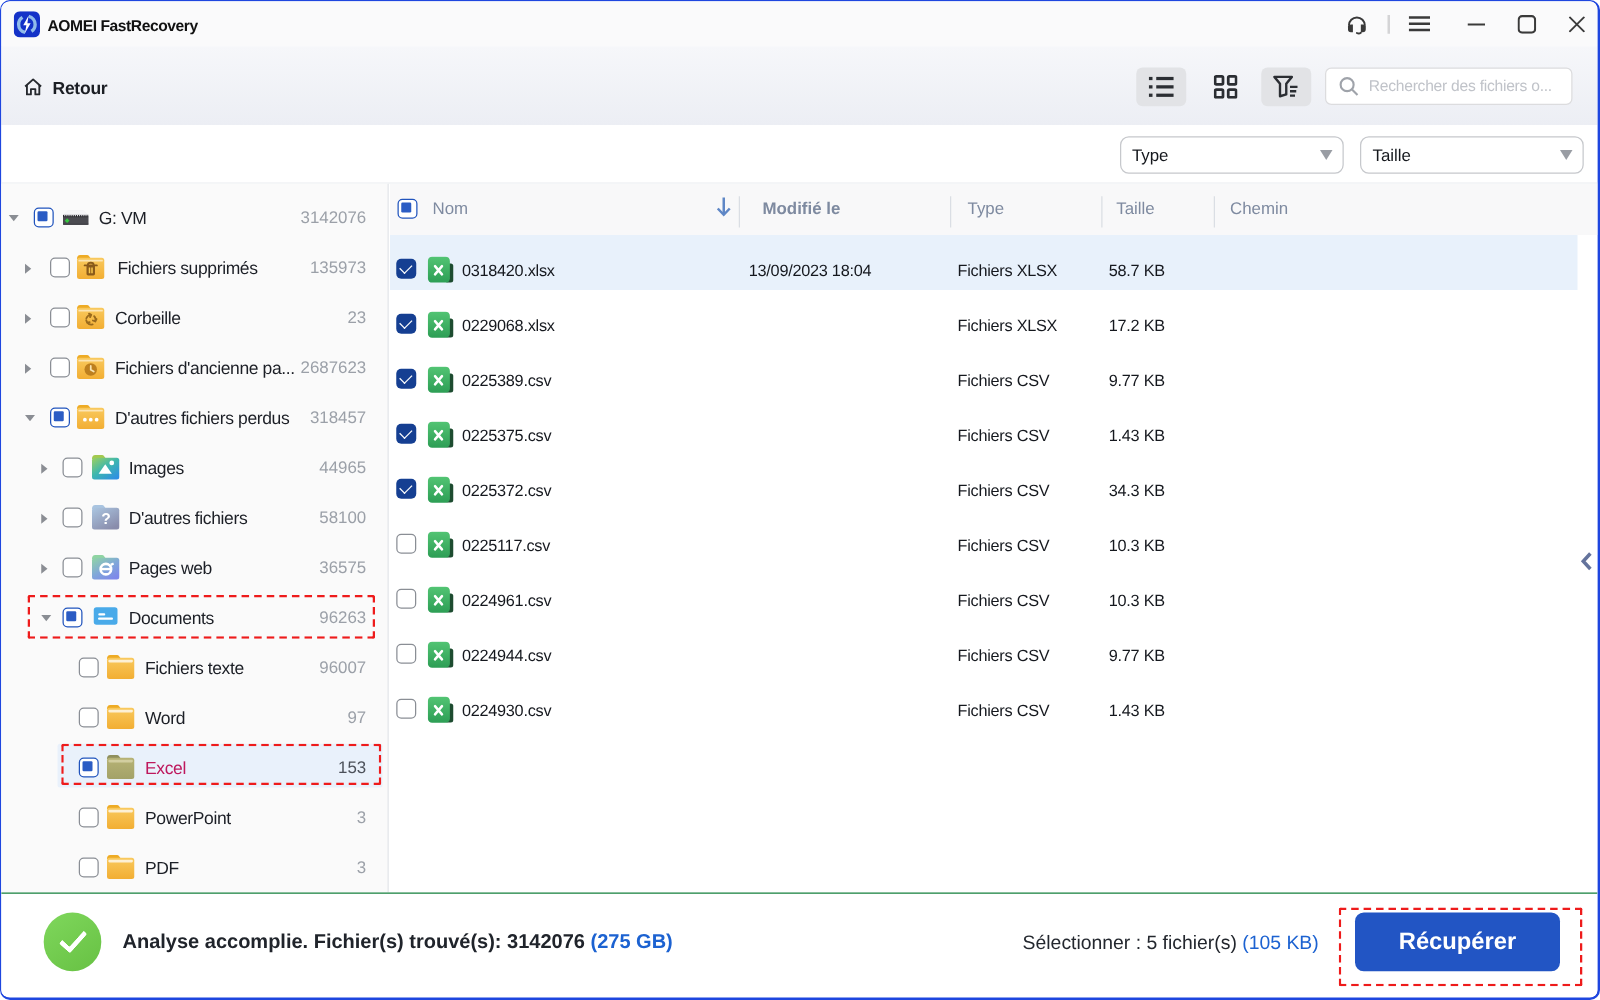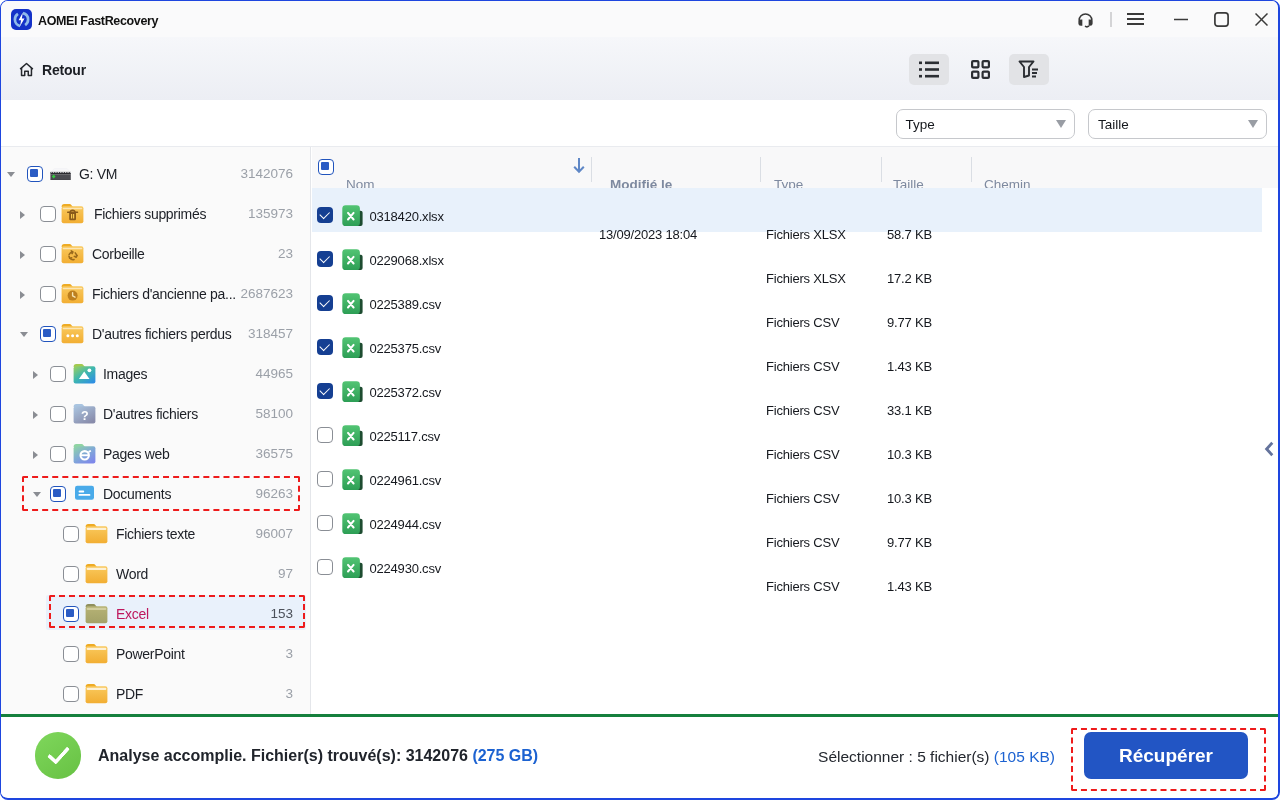--- a/index.html
+++ b/index.html
@@ -46,26 +46,26 @@
 .ticon { position:absolute; top:9px; width:23px; height:23px; }
 .tlbl { position:absolute; top:11.5px; font-size:14px; letter-spacing:-0.3px; color:#1c1f26; white-space:nowrap; }
 .tcnt { position:absolute; right:17px; top:12px; font-size:13.5px; color:#9ba0a8; }
 .redbox { position:absolute; border:2.5px dashed #ee1b1b; border-radius:2px; z-index:5; }
 
 .main { position:absolute; left:311px; top:0; width:951px; height:567px; }
 .thead { position:relative; height:41px; width:966px; font-size:13.5px; color:#7e8aa0; background:#f8f8f9; }
 .thead .sep { position:absolute; top:10px; width:1px; height:25px; background:#dadee4; }
 .tr { position:relative; height:44px; font-size:13px; letter-spacing:-0.2px; color:#15181e; }
 .tr.hl { background:#e8f1fb; }
-.cell { position:absolute; top:21px; white-space:nowrap;margin-top:18px; }
+.cell { position:absolute; top:21px; white-space:nowrap; }
 .rcb { position:absolute; left:4.5px; top:19px; width:16px; height:16px; border-radius:4px; }
 .xic { position:absolute; left:29.5px; top:17px; }
 .fname { position:absolute; left:57.5px; top:21px; }
 
-.bottom { position:absolute; left:0; top:713px; width:100%; height:83px; background:#fff; border-top:3px solid #15803d; }
+.bottom { position:absolute; left:0; top:713px; width:100%; height:83px; background:#fff; border-top:1px solid #15803d; }
 .gcirc { position:absolute; left:33.5px; top:15px; width:46.5px; height:46.5px; border-radius:50%; background:linear-gradient(145deg,#7fd75c,#67c143); }
 .gcirc::after { content:""; position:absolute; left:13px; top:14.5px; width:17px; height:8px;
   border-left:4.5px solid #fff; border-bottom:4.5px solid #fff; transform:rotate(-48deg); border-radius:2px; }
 .amsg { position:absolute; left:97px; top:30px; font-size:16px; font-weight:bold; color:#20242b; }
 .amsg .blue, .selmsg .blue { color:#1c62d1; }
 .selmsg { position:absolute; right:223px; top:31px; font-size:15.5px; color:#23272e; }
 .recbtn { position:absolute; left:1083px; top:15px; width:164px; height:47px; background:#2255c4;
   border-radius:7px; color:#fff; font-size:19px; font-weight:bold; display:flex; align-items:center; justify-content:center; }
 </style>
 </head>
@@ -141,20 +141,27 @@
           <rect x="11.6" y="11.6" width="6.3" height="6.3" rx="1"></rect>
       </svg>
     </div>
     <div class="vbtn on" style="left:1008px;">
       <svg width="22" height="19" viewBox="0 0 22 19" fill="none" stroke="#2b2e33" stroke-width="1.9">
         <path d="M1.5 1.5 H15.5 L11 7 V15.5 L6 17 V7 Z" stroke-linejoin="round"></path>
         <line x1="14" y1="9.5" x2="20" y2="9.5"></line>
           <line x1="14" y1="13" x2="19" y2="13"></line>
           <line x1="14" y1="16.5" x2="18" y2="16.5"></line>
       </svg>
+    </div>
+    <div class="search">
+      <svg width="16" height="16" viewBox="0 0 16 16" fill="none" stroke="#9fa3aa" stroke-width="1.7">
+        <circle cx="6.7" cy="6.7" r="5.2"></circle>
+          <line x1="10.6" y1="10.6" x2="15" y2="15"></line>
+      </svg>
+      <span class="ph">Rechercher des fichiers o...</span>
     </div>
   </div>
 
   <div class="filterrow">
     <div class="drop" style="left:894.5px;width:179.5px;">Type<span class="caret"></span></div>
     <div class="drop" style="left:1087px;width:179px;">Taille<span class="caret"></span></div>
   </div>
 
   <div class="content">
     <svg width="0" height="0" style="position:absolute;">
@@ -449,21 +456,21 @@
       </div>
       <div class="tr">
         <span class="rcb cb chk"></span>
         <svg class="xic" width="24" height="23" viewBox="0 0 24 23">
           <rect x="14" y="5.8" width="6.6" height="15.2" rx="2" fill="#1d4c30"></rect>
           <rect x="0.3" y="0.3" width="17.6" height="20.8" rx="3.4" fill="url(#xls)"></rect>
           <path d="M6 7.9 L11.6 14.5 M11.6 7.9 L6 14.5" stroke="#fff" stroke-width="2" stroke-linecap="round"></path>
         </svg>
         <span class="fname">0225372.csv</span>
         <span class="cell" style="left:454px;">Fichiers CSV</span>
-        <span class="cell" style="left:575px;">33.1 KB</span>
+        <span class="cell" style="left:575px;">34.3 KB</span>
       </div>
       <div class="tr">
         <span class="rcb cb un"></span>
         <svg class="xic" width="24" height="23" viewBox="0 0 24 23">
           <rect x="14" y="5.8" width="6.6" height="15.2" rx="2" fill="#1d4c30"></rect>
           <rect x="0.3" y="0.3" width="17.6" height="20.8" rx="3.4" fill="url(#xls)"></rect>
           <path d="M6 7.9 L11.6 14.5 M11.6 7.9 L6 14.5" stroke="#fff" stroke-width="2" stroke-linecap="round"></path>
         </svg>
         <span class="fname">0225117.csv</span>
         <span class="cell" style="left:454px;">Fichiers CSV</span>

